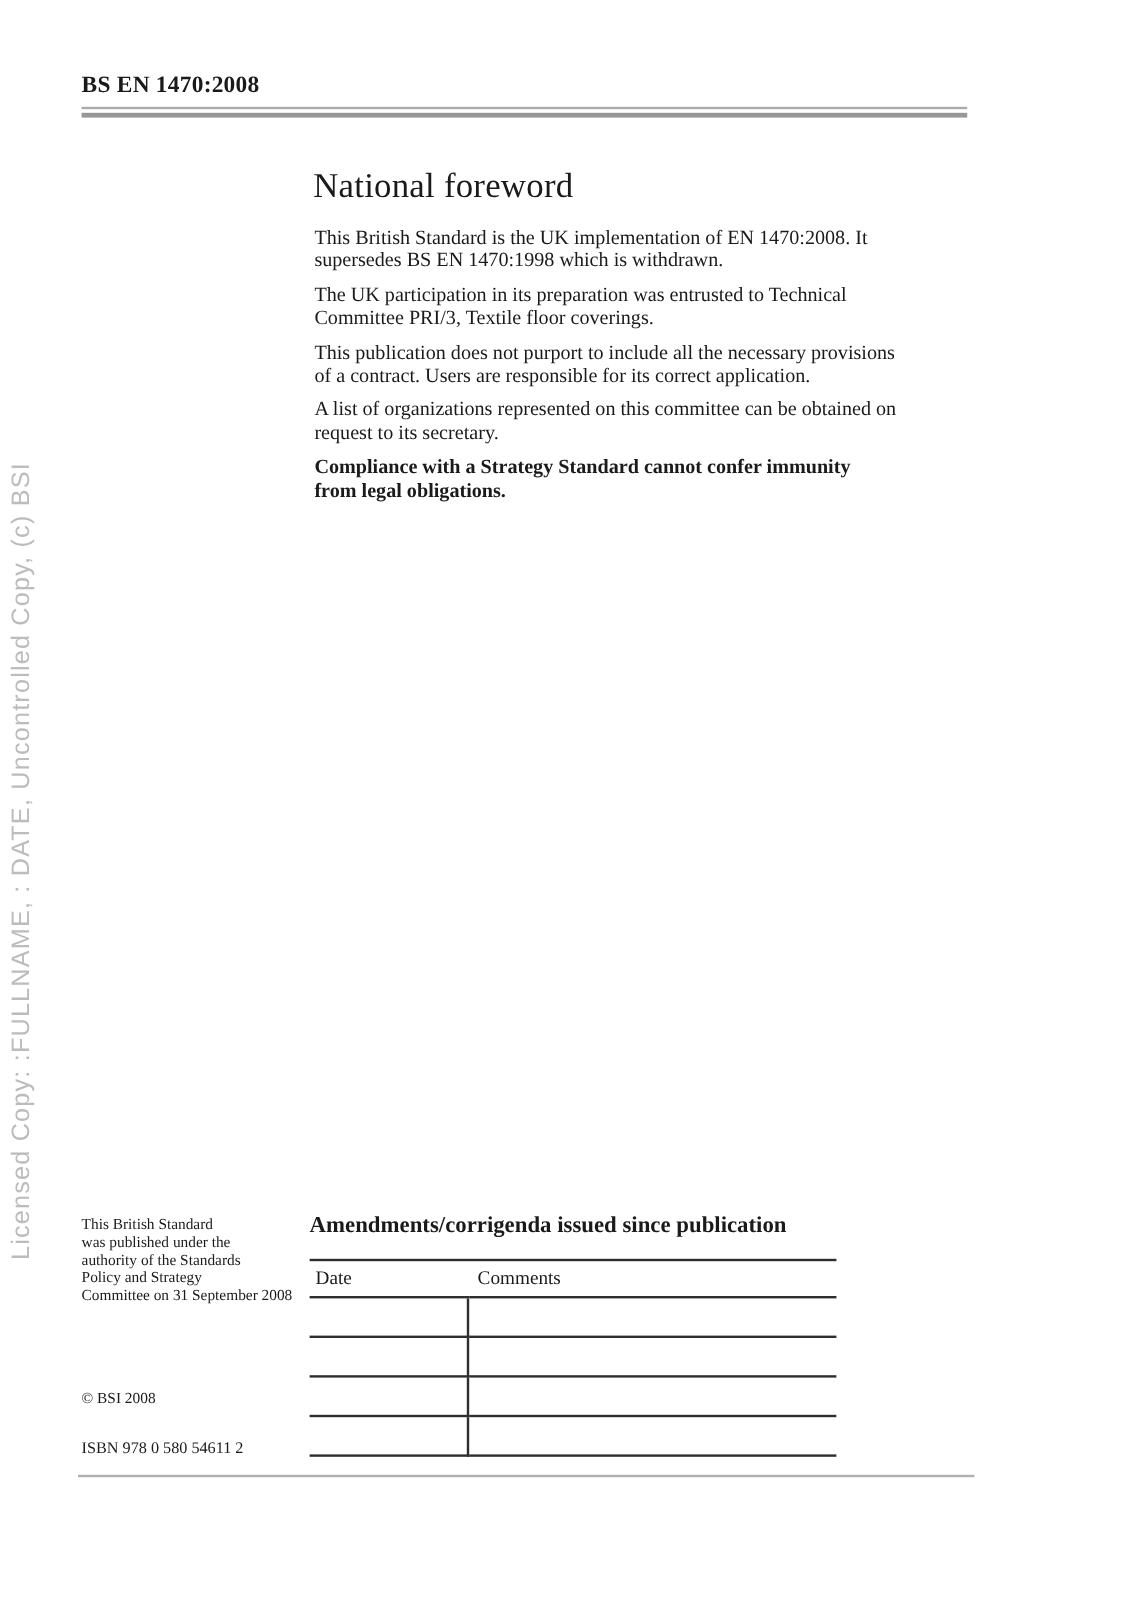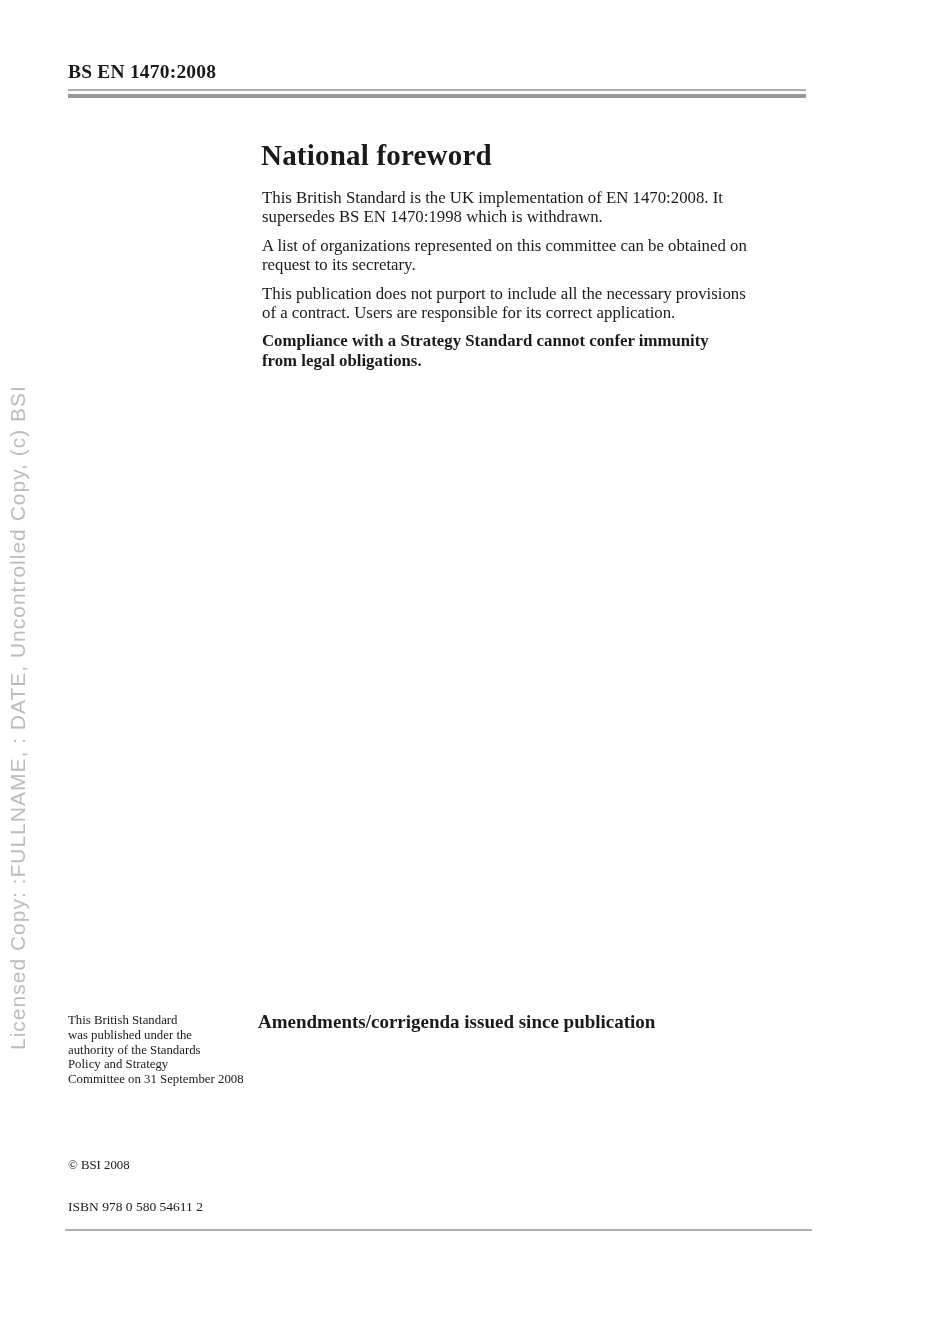--- a/index.html
+++ b/index.html
@@ -42,21 +42,21 @@
     height: 4px;
     background: #979797;
   }
 
   
   .page-title {
     position: absolute;
     left: 261px;
     top: 120px;
     font-size: 29px;
-    font-weight: bold;
+    font-weight: normal;
     letter-spacing: 0.2px;
   }
   .body-copy {
     position: absolute;
     left: 262px;
     top: 188px;
     width: 580px;
     font-family: Liberation Serif, serif;
   }
   .body-copy p {
@@ -165,35 +165,63 @@
 
   <div class="doc-number">BS EN 1470:2008</div>
   <div class="rule-thin-top"></div>
   <div class="rule-thick-top"></div>
 
   <h1 class="page-title">National foreword</h1>
 
   <div class="body-copy">
     <p>This British Standard is the UK implementation of EN 1470:2008. It
 supersedes BS EN 1470:1998 which is withdrawn.</p>
+    <p>The UK participation in its preparation was entrusted to Technical
+Committee PRI/3, Textile floor coverings.</p>
+    <p>This publication does not purport to include all the necessary provisions
+of a contract. Users are responsible for its correct application.</p>
     <p>A list of organizations represented on this committee can be obtained on
 request to its secretary.</p>
-    <p>This publication does not purport to include all the necessary provisions
-of a contract. Users are responsible for its correct application.</p>
     <p class="bold">Compliance with a Strategy Standard cannot confer immunity
 from legal obligations.</p>
   </div>
 
   <div class="vertical-text">Licensed Copy: :FULLNAME, : DATE, Uncontrolled Copy, (c) BSI</div>
 
   <div class="publisher-note">This British Standard
 was published under the
 authority of the Standards
 Policy and Strategy
 Committee on 31 September 2008</div>
   <div class="copyright">© BSI 2008</div>
   <div class="isbn">ISBN 978 0 580 54611 2</div>
 
   <div class="amendments-heading">Amendments/corrigenda issued since publication</div>
+  <table class="amendments">
+    <thead>
+      <tr>
+        <th class="col-date">Date</th>
+        <th class="col-comments">Comments</th>
+      </tr>
+    </thead>
+    <tbody>
+        <tr>
+          <td class="cell-date"></td>
+          <td class="cell-comments"></td>
+        </tr>
+        <tr>
+          <td class="cell-date"></td>
+          <td class="cell-comments"></td>
+        </tr>
+        <tr>
+          <td class="cell-date"></td>
+          <td class="cell-comments"></td>
+        </tr>
+        <tr>
+          <td class="cell-date"></td>
+          <td class="cell-comments"></td>
+        </tr>
+      </tbody>
+  </table>
 
   <div class="rule-bottom"></div>
 
 </div>
 
 </body></html>

